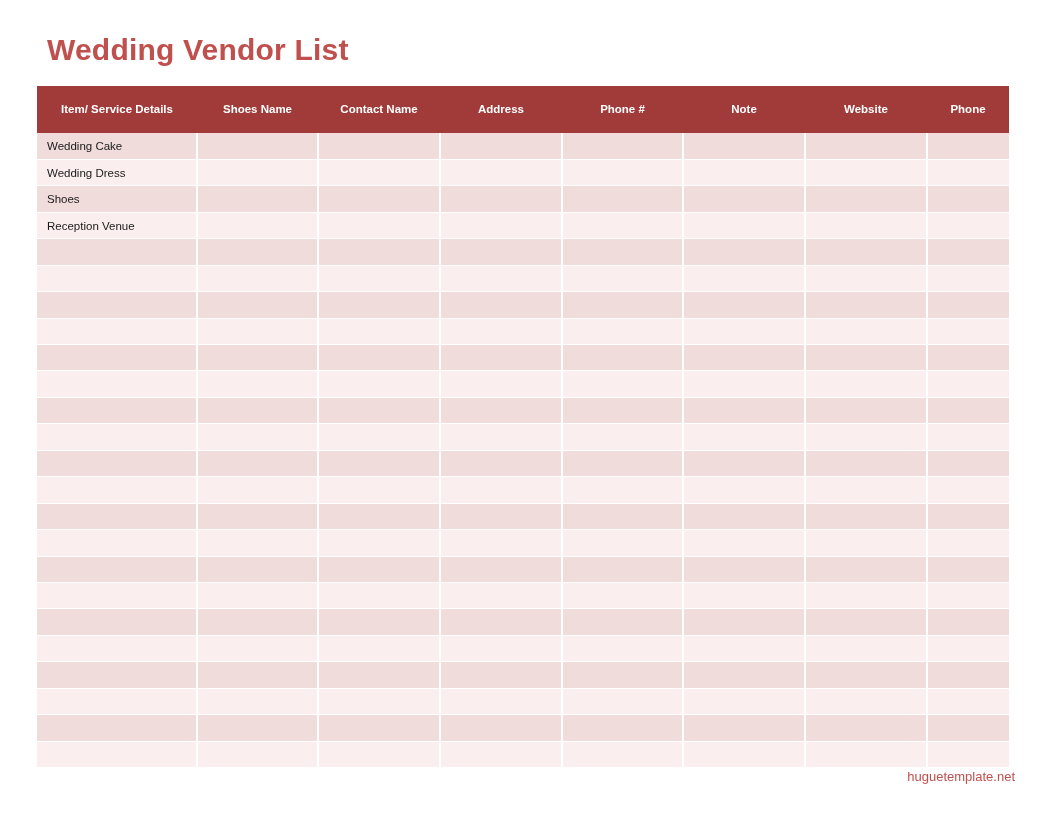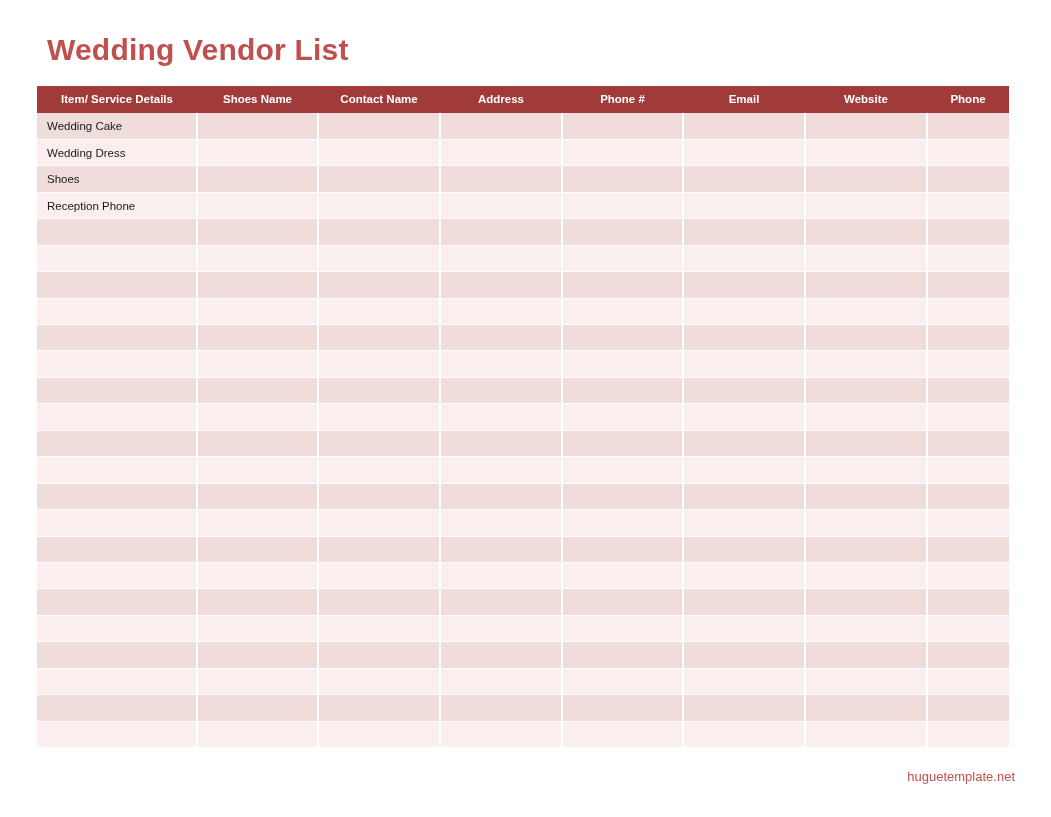--- a/index.html
+++ b/index.html
@@ -43,21 +43,21 @@
     table-layout: fixed;
   }
 
   table.vendor-table thead th {
     background: #a03b39;
     color: #ffffff;
     font-size: 11.5px;
     font-weight: bold;
     height: 27px;
     line-height: 27px;
-    padding: 0;
+    padding: 10px;
     text-align: center;
     vertical-align: middle;
     white-space: nowrap;
     border: none;
   }
 
   table.vendor-table tbody td {
     height: 26.45px;
     padding: 0 0 0 10px;
     font-size: 11.5px;
@@ -113,21 +113,21 @@
         <col class="c-website">
         <col class="c-note">
       </colgroup>
       <thead>
         <tr id="header-row">
             <th>Item/ Service Details</th>
             <th>Shoes Name</th>
             <th>Contact Name</th>
             <th>Address</th>
             <th>Phone #</th>
-            <th>Email</th>
+            <th>Note</th>
             <th>Website</th>
             <th>Phone</th>
           </tr>
       </thead>
       <tbody id="table-body">
           <tr class="band-dark">
             <td>Wedding Cake</td>
             <td></td>
             <td></td>
             <td></td>
@@ -150,21 +150,21 @@
             <td>Shoes</td>
             <td></td>
             <td></td>
             <td></td>
             <td></td>
             <td></td>
             <td></td>
             <td></td>
           </tr>
           <tr class="band-light">
-            <td>Reception Phone</td>
+            <td>Reception Venue</td>
             <td></td>
             <td></td>
             <td></td>
             <td></td>
             <td></td>
             <td></td>
             <td></td>
           </tr>
           <tr class="band-dark">
             <td></td>

